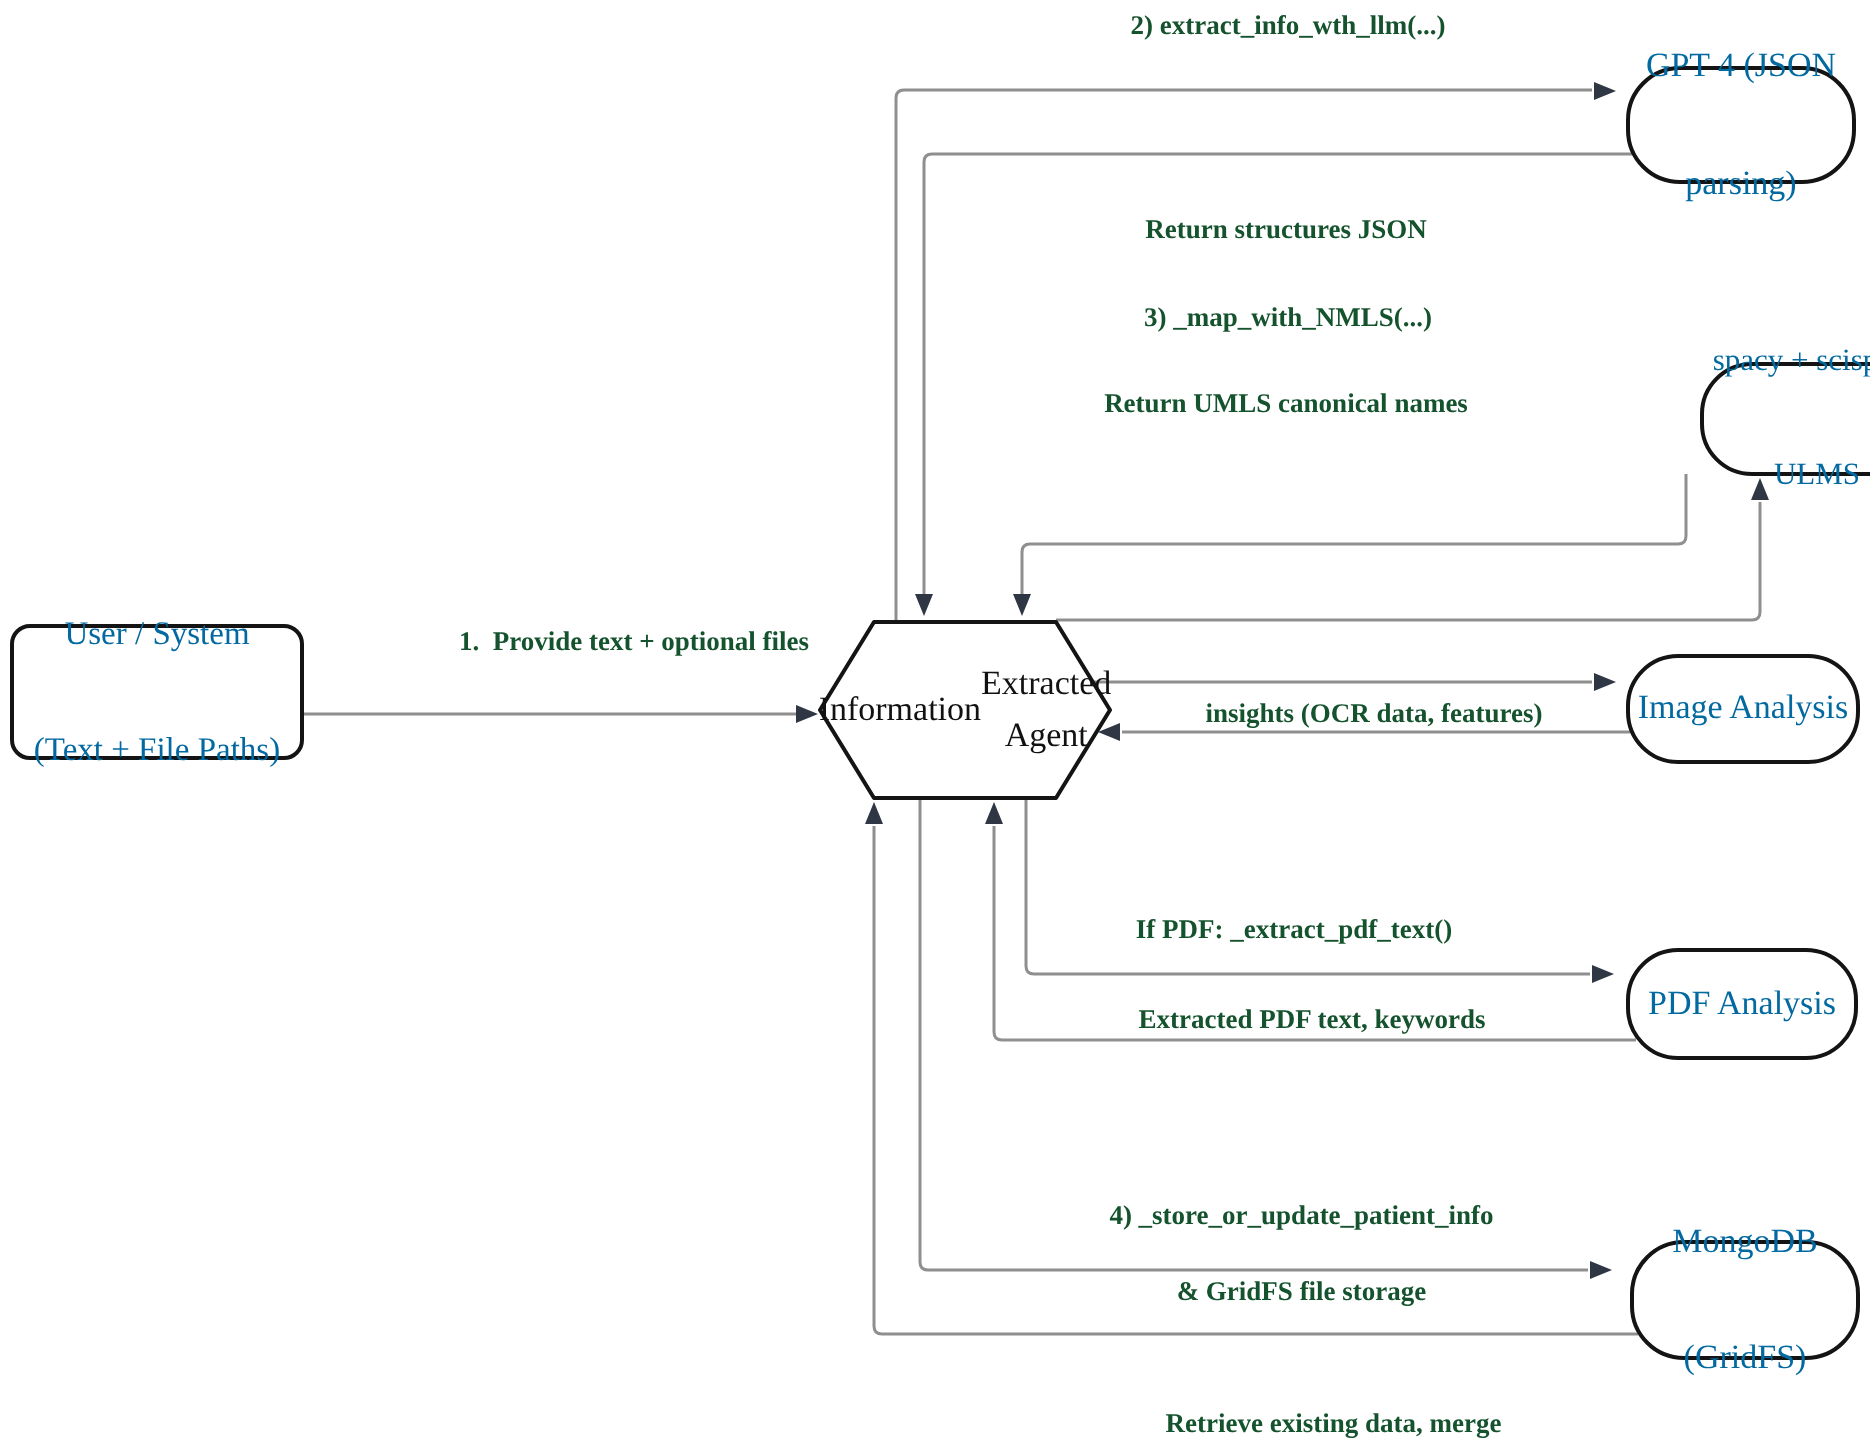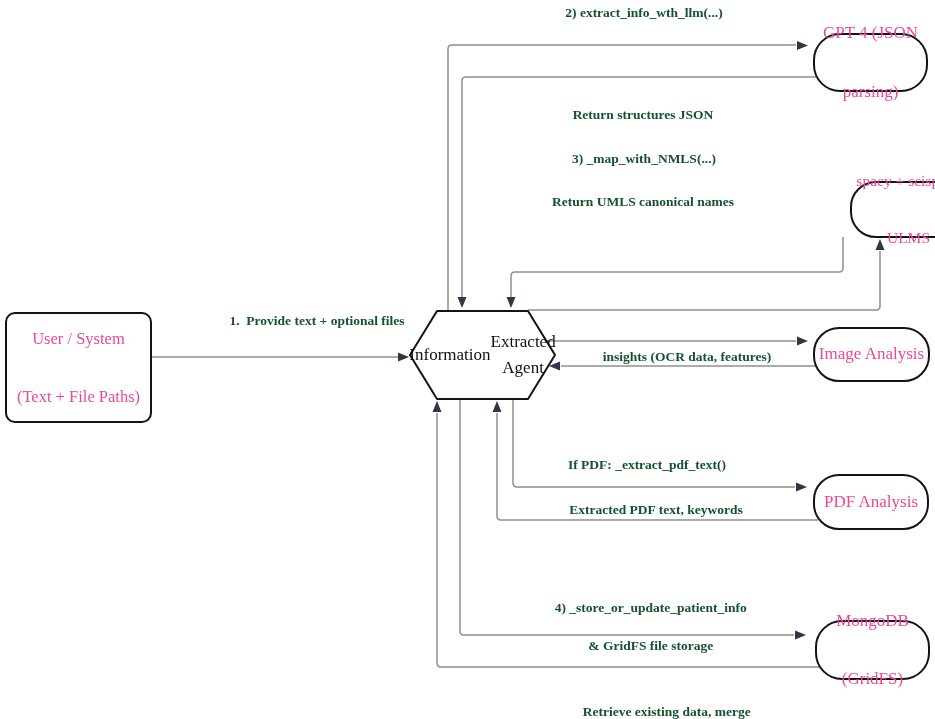--- a/index.html
+++ b/index.html
@@ -6,24 +6,24 @@
   .canvas {
     position:relative; width:935px; height:719px;
     background:#ffffff; overflow:hidden;
     font-family:"Liberation Serif", serif; color:#1a1a1a;
   }
   .canvas svg { position:absolute; left:0; top:0; }
   .node {
     position:absolute; box-sizing:border-box;
     border:2px solid #141414; background:#ffffff;
     display:flex; flex-direction:column; align-items:center; justify-content:center;
-    text-align:center; font-size:17px; line-height:1.55; color:#ec4899;gap:32px;
+    text-align:center; font-size:17px; line-height:1.55; color:#0369a1;gap:32px;
   }
   .node span { display:block; white-space:nowrap; }
-  .node-user      { left:5px;   top:312px; width:147px; height:111px; border-radius:10px; font-size:16.5px; }
+  .node-user      { left:5px;   top:312px; width:147px; height:68px; border-radius:10px; font-size:16.5px; }
   .node-gpt4      { left:813px; top:33px;  width:115px; height:59px; border-radius:27px; }
   .node-spacy     { left:850px; top:181px; width:117px; height:57px; border-radius:26px; font-size:15.5px; }
   .node-image     { left:813px; top:327px; width:117px; height:55px; border-radius:26px; }
   .node-pdf       { left:813px; top:474px; width:116px; height:56px; border-radius:26px; }
   .node-mongo     { left:815px; top:620px; width:115px; height:60px; border-radius:27px; }
   .node-agent-label {
     position:absolute; left:410px; top:311px; width:145px; height:88px;
     display:flex; flex-direction:row; align-items:center; justify-content:center;
     text-align:center; font-size:17px; line-height:1.55; color:#111111;
   }

